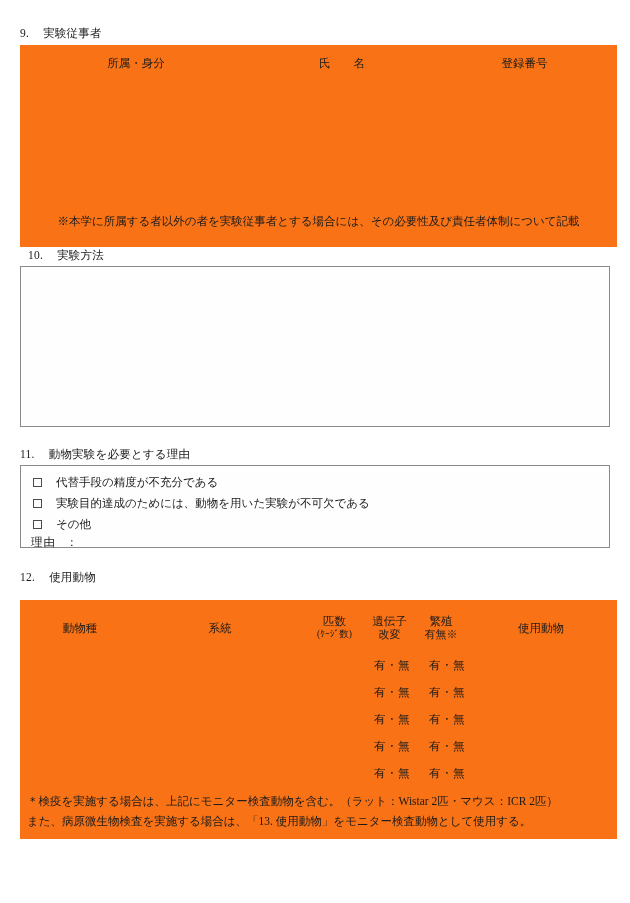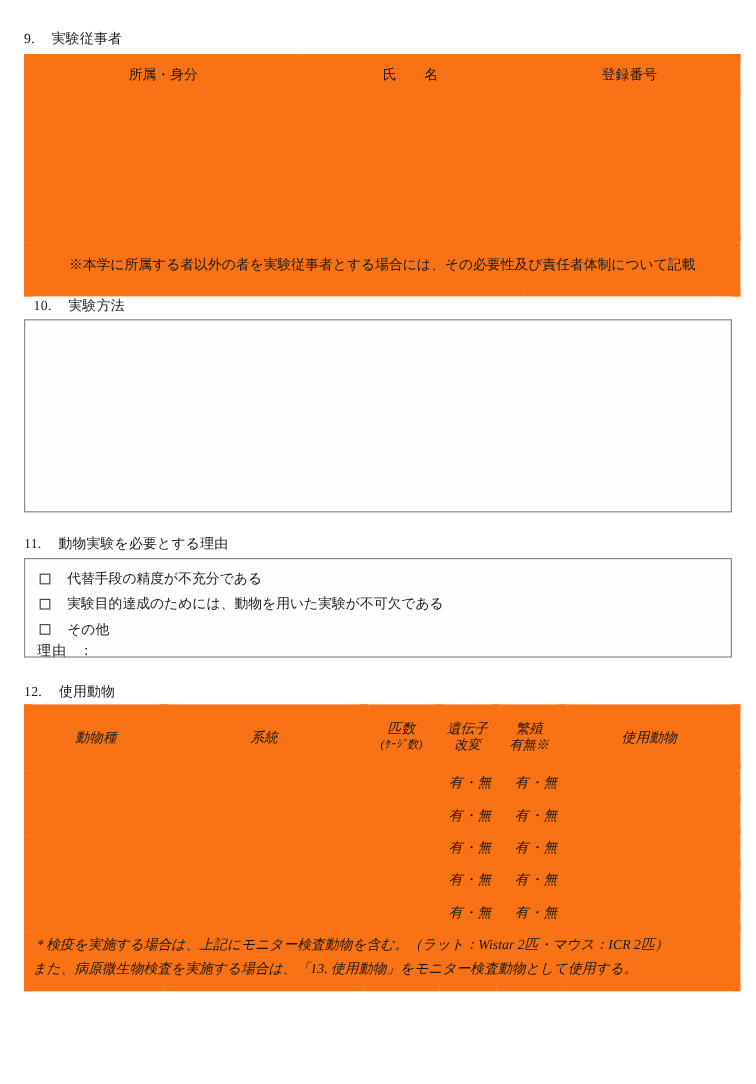--- a/index.html
+++ b/index.html
@@ -181,21 +181,21 @@
       <span style="margin-left:6px"></span>
     </div>
   </div>
 
   <div class="section-title" style="left:20px; top:570px;">
     <span>12.</span>
     <span style="display:inline-block;width:8px"></span>
     <span>使用動物</span>
   </div>
 
-  <table class="form" style="left:20px; top:587px; width:590px;font-style:italic;">
+  <table class="form" style="left:20px; top:600px; width:590px;">
     <colgroup>
       <col style="width:113px">
       <col style="width:167px">
       <col style="width:62px">
       <col style="width:48px">
       <col style="width:55px">
       <col style="width:145px">
     </colgroup>
     <tbody>
       <tr>

